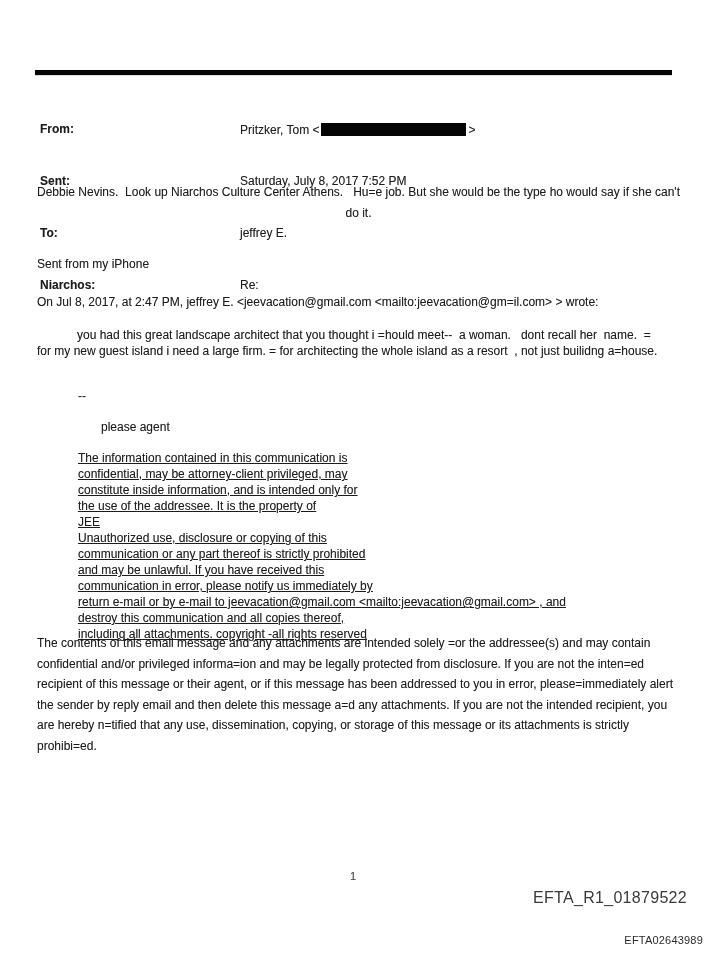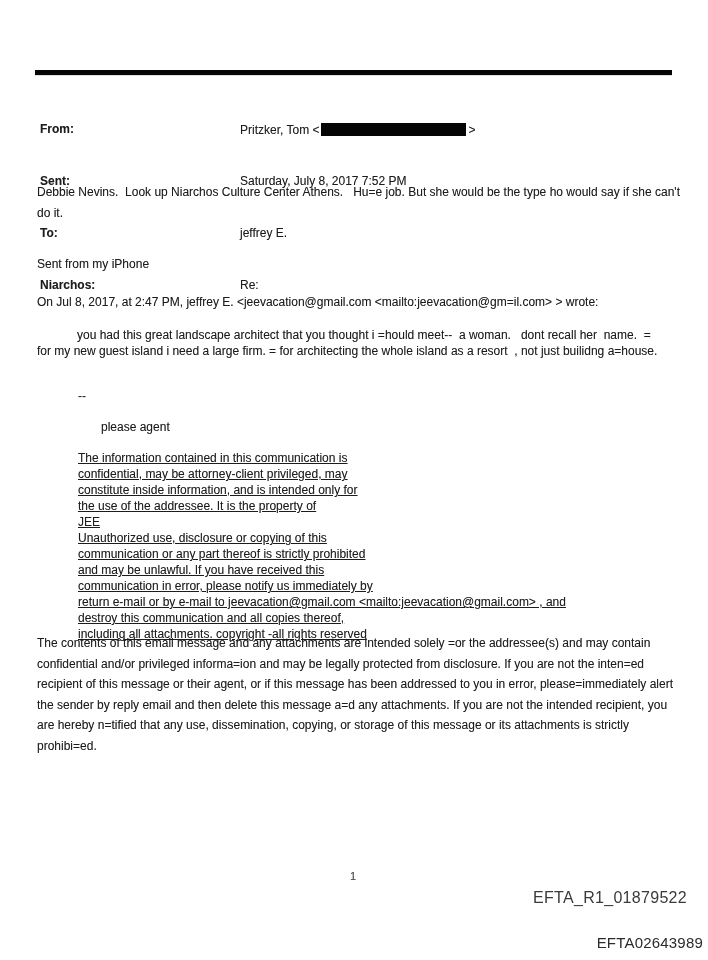--- a/index.html
+++ b/index.html
@@ -36,21 +36,21 @@
     background: #050505;
     transform: translateY(2px);
     margin: 0 2px;
   }
   .tblock {
     position: absolute;
     left: 37px;
     white-space: pre;
     font-size: 12px;
   }
-  .para1        { top: 182px; line-height: 21px; }
+  .para1        { top: 182px; line-height: 21px; text-align: center; }
   .signature    { top: 232px; line-height: 21px; margin-top: 22px; }
   .quote-header { top: 252px; line-height: 21px; margin-top: 40px; }
   .quoted-para  { top: 327px; line-height: 16px; }
   .separator    { top: 388px; left: 78px;  line-height: 16px; }
   .please-note  { top: 419px; left: 101px; line-height: 16px; }
   .disclaimer   { top: 450px; left: 78px;  line-height: 16px; text-decoration: underline; }
   .footer-disclaimer { top: 633px; line-height: 20.5px; }
   .pagenum {
     position: absolute;
     left: 350px; top: 870px;
@@ -61,21 +61,21 @@
     position: absolute;
     right: 21px; top: 889px;
     font-size: 16px;
     letter-spacing: 0.3px;
     color: #3a3a3a;
     text-shadow: none;
   }
   .stamp2 {
     position: absolute;
     right: 5px; top: 934px;
-    font-size: 15px;
+    font-size: 11px;
     letter-spacing: 0.2px;
     color: #2b2b2b;
     text-shadow: none;
   }
 </style>
 </head>
 <body>
 
 <div class="page">
 

